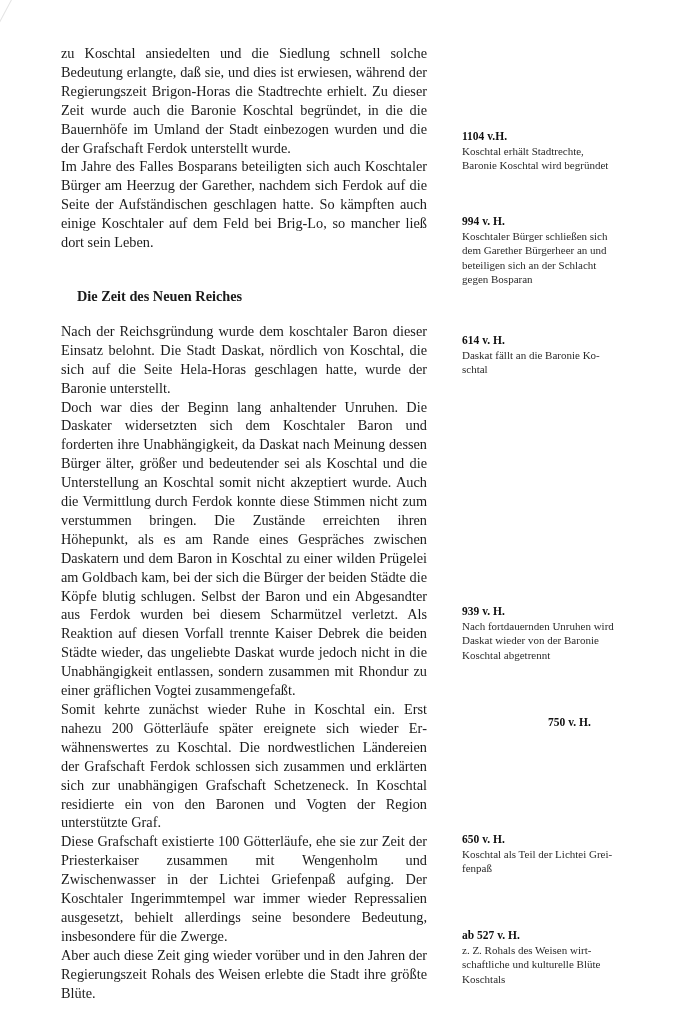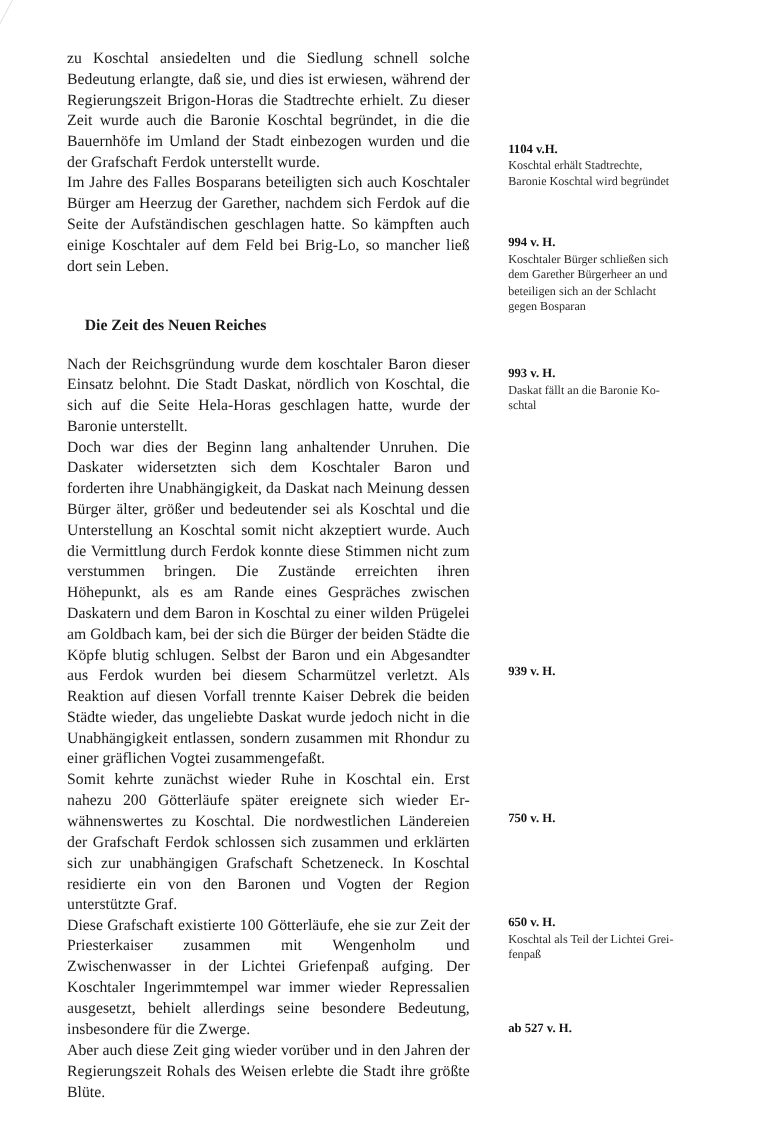--- a/index.html
+++ b/index.html
@@ -93,34 +93,40 @@
 
 <div class="timeline" style="top:185px;">
   <span class="date">994 v. H.</span>
   <span class="desc">Koschtaler Bürger schließen sich
 dem Garether Bürgerheer an und
 beteiligen sich an der Schlacht
 gegen Bosparan</span>
 </div>
 
 <div class="timeline" style="top:304px;">
-  <span class="date">993 v. H.</span>
+  <span class="date">614 v. H.</span>
   <span class="desc">Daskat fällt an die Baronie Ko-
 schtal</span>
 </div>
 
 <div class="timeline" style="top:575px;">
   <span class="date">939 v. H.</span>
+  <span class="desc">Nach fortdauernden Unruhen wird
+Daskat wieder von der Baronie
+Koschtal abgetrennt</span>
 </div>
 
-<div class="timeline" style="top:708px;">
+<div class="timeline" style="top:686px;text-align:center;">
   <span class="date">750 v. H.</span>
 </div>
 
 <div class="timeline" style="top:803px;">
   <span class="date">650 v. H.</span>
   <span class="desc">Koschtal als Teil der Lichtei Grei-
 fenpaß</span>
 </div>
 
 <div class="timeline tl-justify" style="top:899px;">
   <span class="date">ab 527 v. H.</span>
+  <span class="desc">z. Z. Rohals des Weisen wirt-
+schaftliche und kulturelle Blüte
+Koschtals</span>
 </div>
 
 </body></html>

